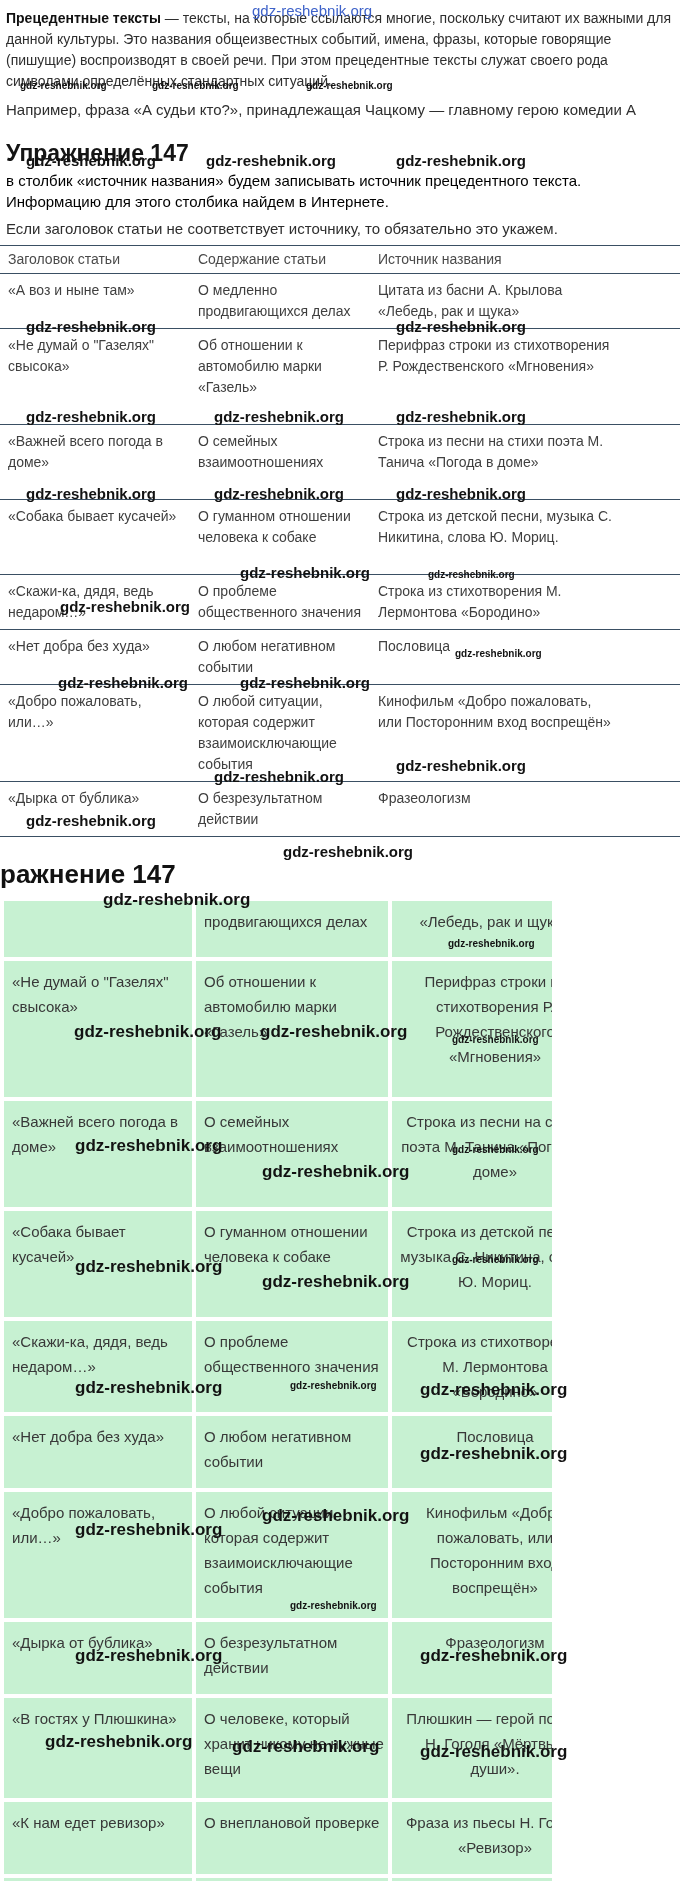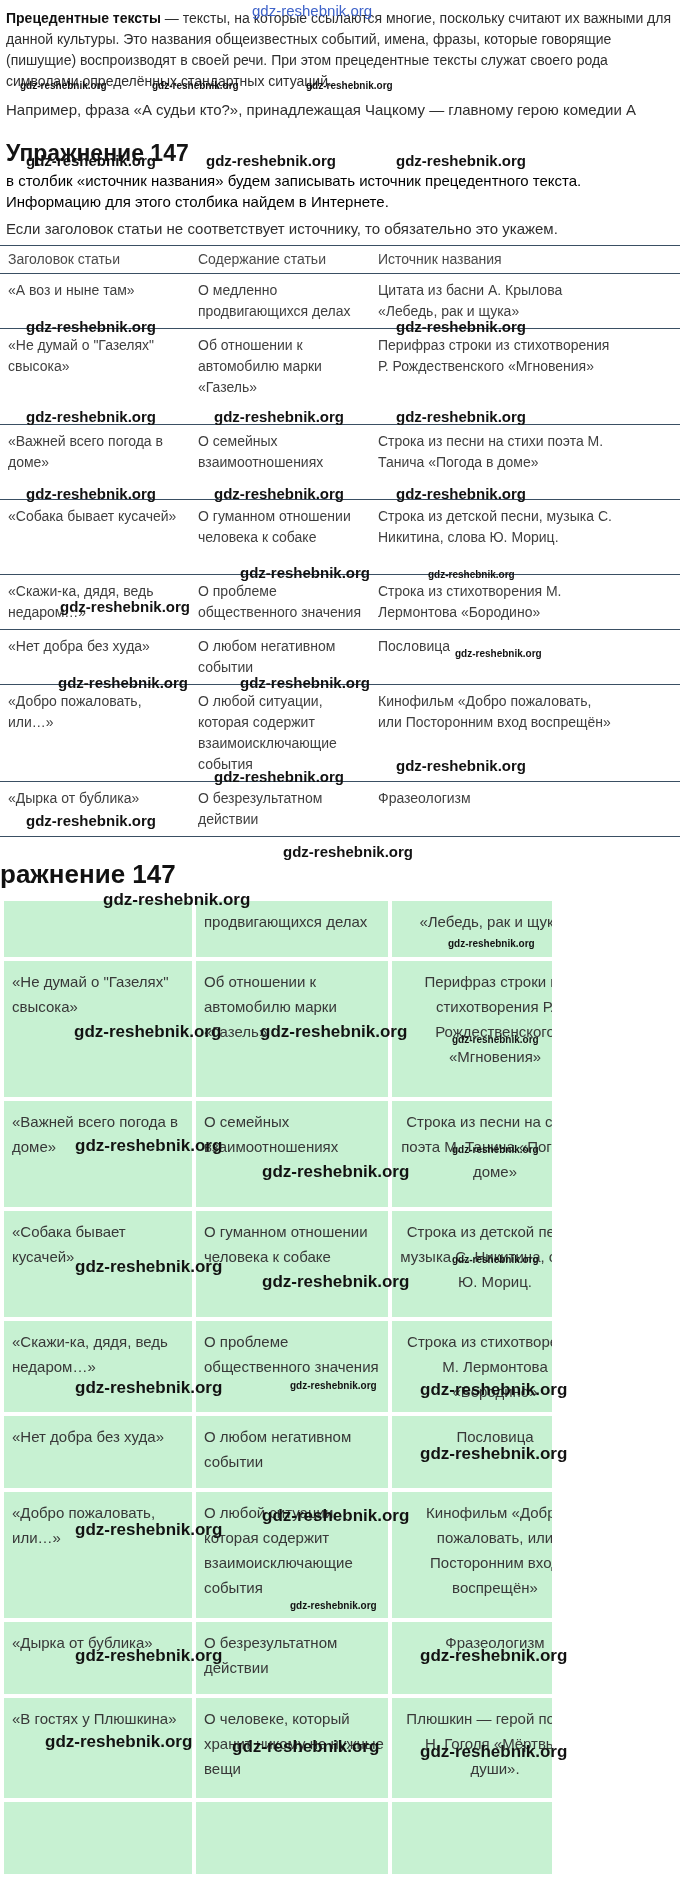--- a/index.html
+++ b/index.html
@@ -179,20 +179,25 @@
           </tr>
           <tr>
             <td>«Дырка от бублика»</td>
             <td>О безрезультатном действии</td>
             <td>Фразеологизм</td>
           </tr>
           <tr>
             <td>«В гостях у Плюшкина»</td>
             <td>О человеке, который хранит никому не нужные вещи</td>
             <td>Плюшкин — герой поэмы Н. Гоголя «Мёртвые души».</td>
+          </tr>
+          <tr>
+            <td>«К нам едет ревизор»</td>
+            <td>О внеплановой проверке</td>
+            <td>Фраза из пьесы Н. Гоголя «Ревизор»</td>
           </tr>
           <tr>
             <td></td>
             <td></td>
             <td></td>
           </tr>
         </tbody>
     </table>
   </div>
 

